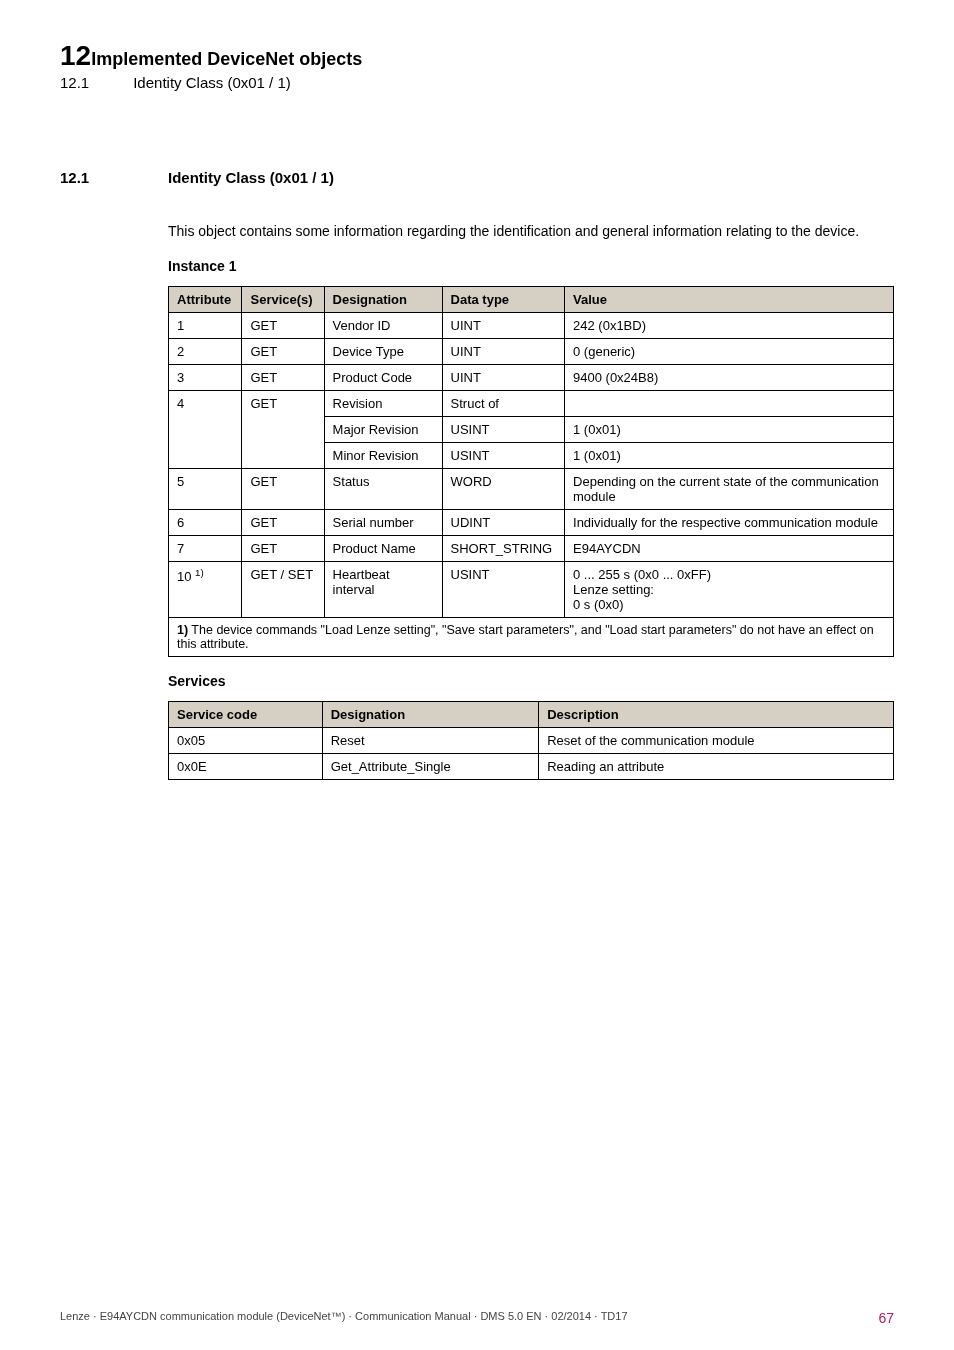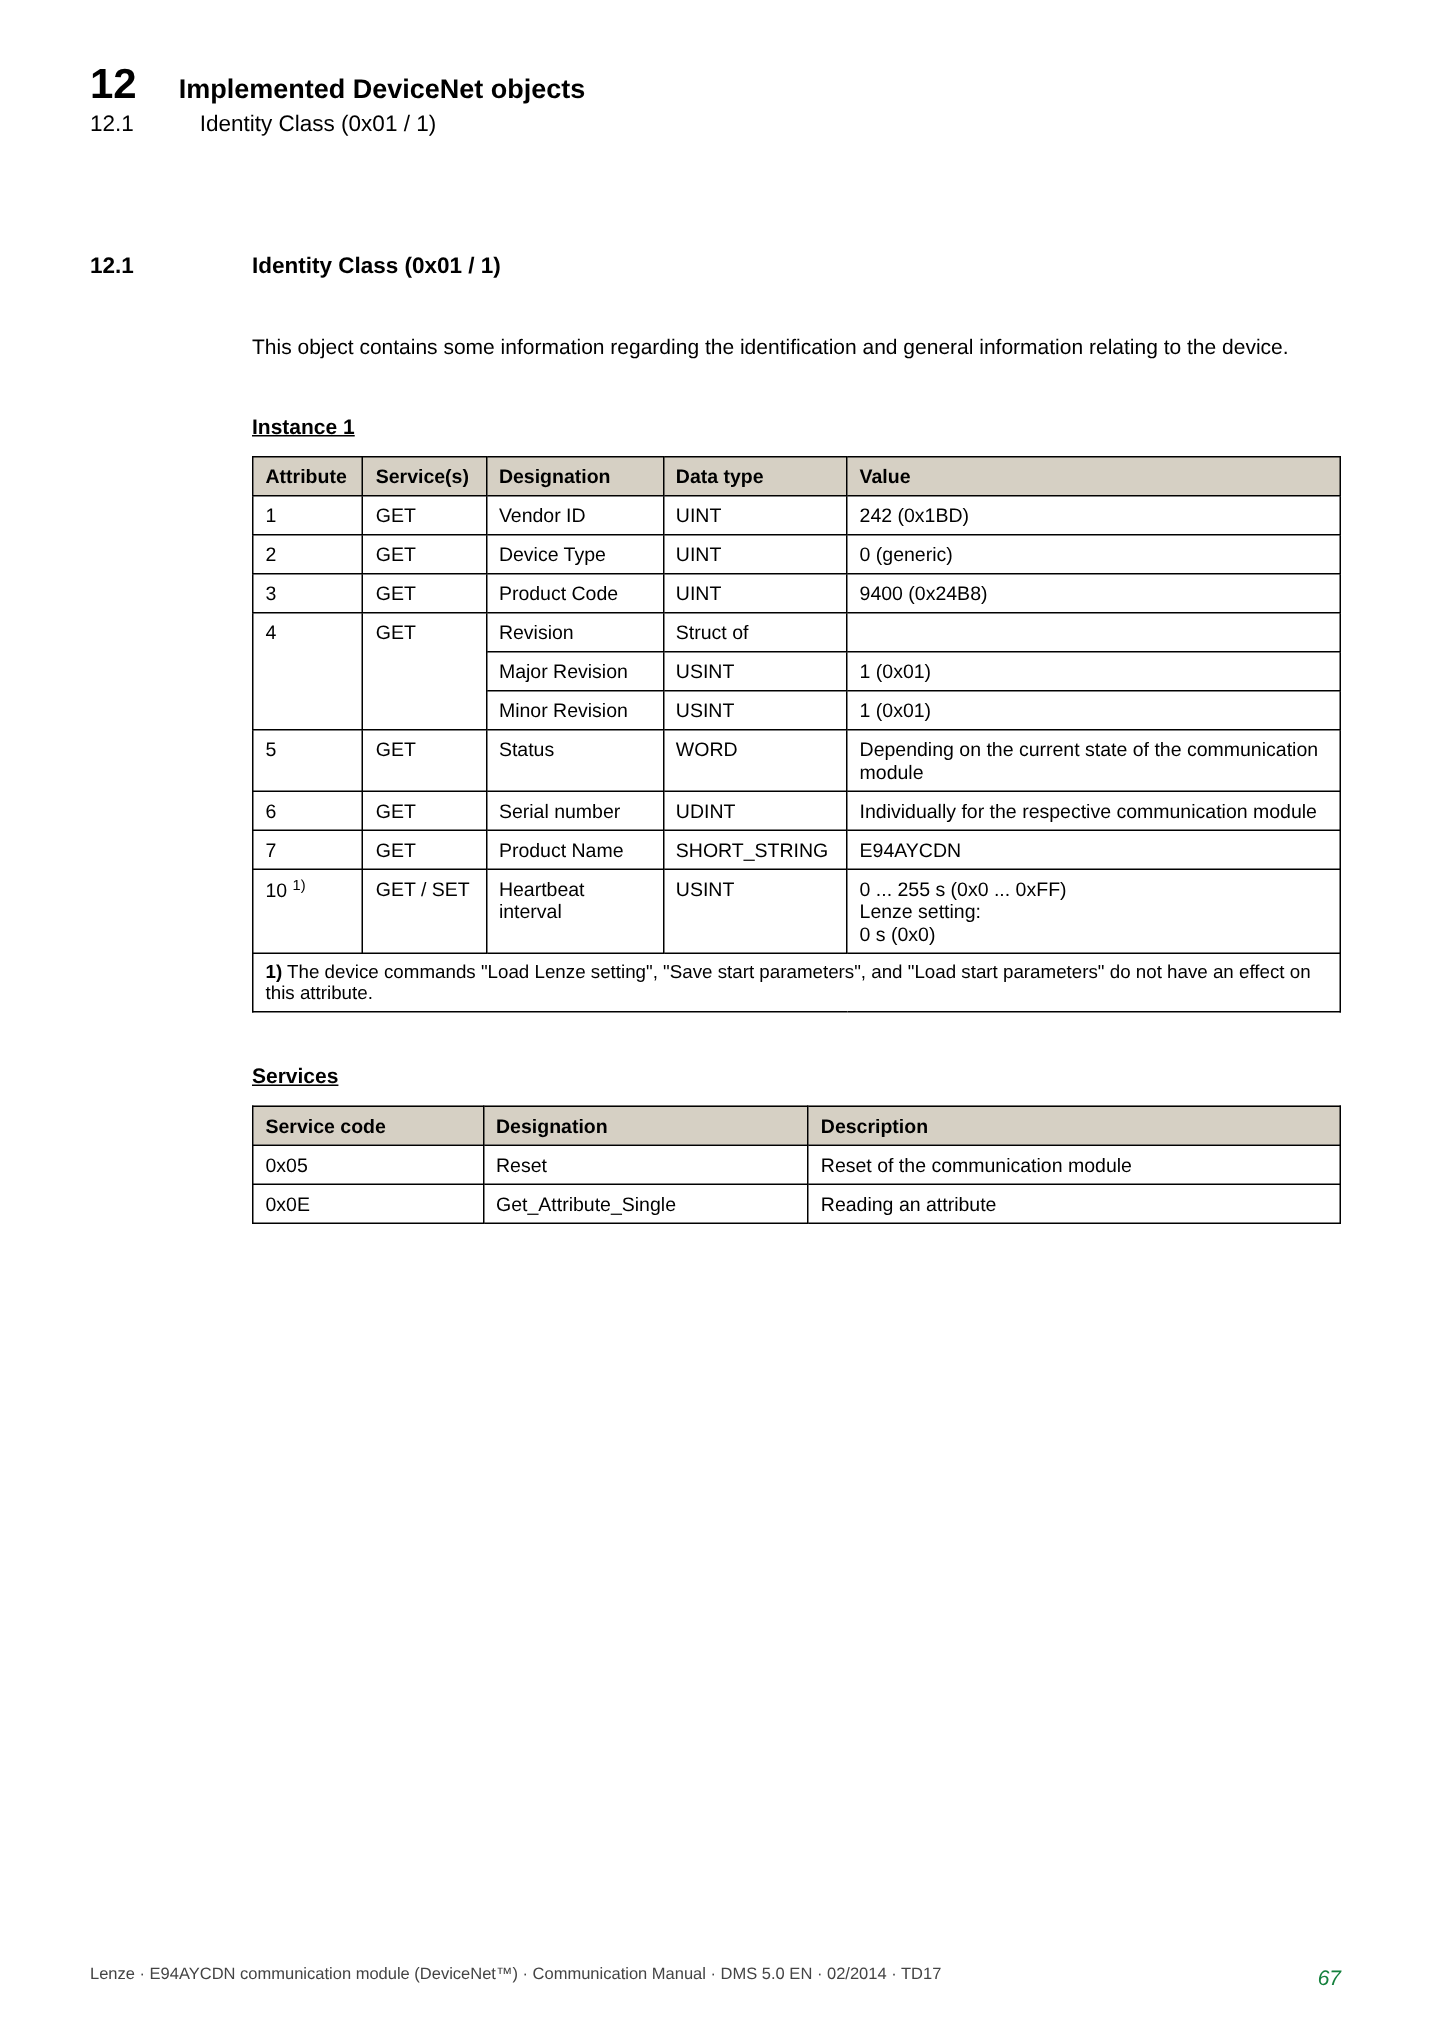--- a/index.html
+++ b/index.html
@@ -13,21 +13,20 @@
   }
   .page {
     padding: 40px 60px 24px 60px;
     min-height: 1350px;
     display: flex;
     flex-direction: column;
   }
   .header-row {
     display: flex;
     align-items: baseline;
-    gap: 28px;
   }
   .chapter-num {
     font-size: 28px;
     font-weight: bold;
   }
   .chapter-title {
     font-size: 18px;
     font-weight: bold;
   }
   .sub-row {
@@ -67,22 +66,21 @@
   }
   .body-text {
     font-size: 14px;
     margin-top: 36px;
     text-align: justify;
     line-height: 1.4;
   }
   .subhead {
     font-size: 14px;
     font-weight: bold;
-    margin-top: 34px;
-    text-decoration: underline;
+    margin-top: 16px;
   }
   table {
     border-collapse: collapse;
     width: 100%;
     margin-top: 12px;
     font-size: 13px;
     border-radius: 26px;
   }
   th, td {
     border: 1px solid #000;
@@ -101,22 +99,21 @@
   .footer {
     font-size: 11px;
     color: #444;
     display: flex;
     justify-content: space-between;
     margin-top: 40px;
     gap: 24px;
   }
   .footer .pagenum {
     font-size: 14px;
-    color: #15803d;
-    font-style: italic;
+    color: #be185d;
   }
   sup { font-size: 0.75em; }
 </style>
 </head>
 <body>
 
 <div class="page">
 
   <div class="header-row">
     <span class="chapter-num">12</span>

